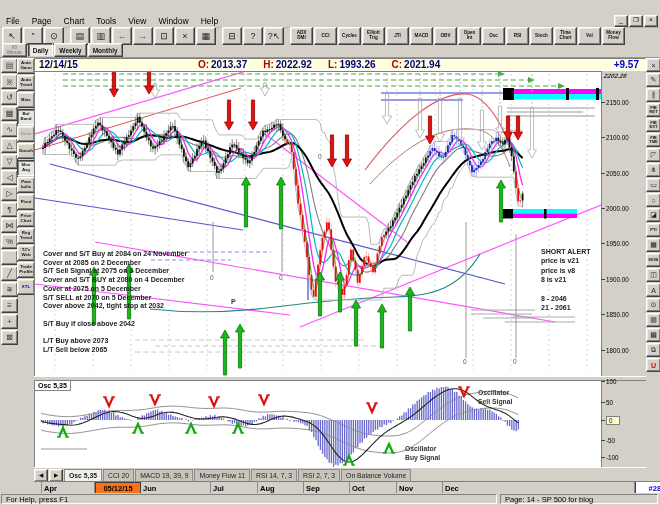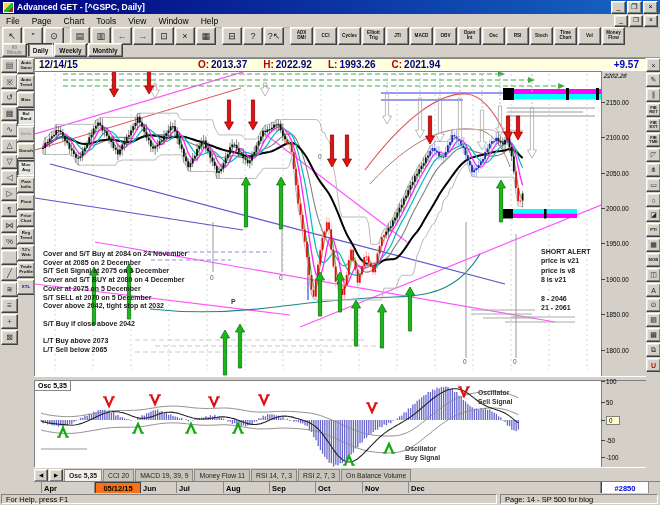--- a/index.html
+++ b/index.html
@@ -73,29 +73,20 @@
   .rtbtn.red{color:#cc0000;font-weight:bold;}
   
   .statusbar{left:0;top:493px;width:660px;height:12px;display:flex;align-items:center;font-size:7.5px;color:#000;background:#d4d0c8;}
   .stcell{height:10px;display:flex;align-items:center;padding-left:4px;box-sizing:border-box;}
 </style>
 </head>
 <body>
 
 <div class="app">
 
-  <div class="abs titlebar">
-    <span class="appicon"></span>
-    <span class="txt">Advanced GET - [^GSPC, Daily]</span>
-    <span class="winbtns" id="title-controls">
-        <span class="winbtn raised">_</span>
-        <span class="winbtn raised">❐</span>
-        <span class="winbtn raised">×</span>
-      </span>
-  </div>
 
   <div class="abs menubar">
     <span id="menu-items" style="display:flex">
         <span class="menuitem">File</span>
         <span class="menuitem">Page</span>
         <span class="menuitem">Chart</span>
         <span class="menuitem">Tools</span>
         <span class="menuitem">View</span>
         <span class="menuitem">Window</span>
         <span class="menuitem">Help</span>
@@ -1162,21 +1153,21 @@
       <span class="ndtab">Money Flow 11</span>
       <span class="ndtab">RSI 14, 7, 3</span>
       <span class="ndtab">RSI 2, 7, 3</span>
       <span class="ndtab">On Balance Volume</span>
     </div>
 
   <div class="abs monthaxis" id="month-cells">
       <span class="mcell" style="width: 8px;"></span>
       <span class="mcell" style="width: 53px;">Apr</span>
       <span class="mcell datebox" style="width: 46px;">05/12/15</span>
-      <span class="mcell" style="width: 36px;">Jun</span>
+      <span class="mcell" style="width: 70px;">Jun</span>
       <span class="mcell" style="width: 47px; text-align: right;">Jul</span>
       <span class="mcell" style="width: 46px;">Aug</span>
       <span class="mcell" style="width: 46px;">Sep</span>
       <span class="mcell" style="width: 47px;">Oct</span>
       <span class="mcell" style="width: 46px;">Nov</span>
       <span class="mcell" style="width: 192px;">Dec</span>
       <span class="mcell pagebox" style="width: 48px;">#2850</span>
     </div>
 
   <div class="abs rt" id="rt-icons">

